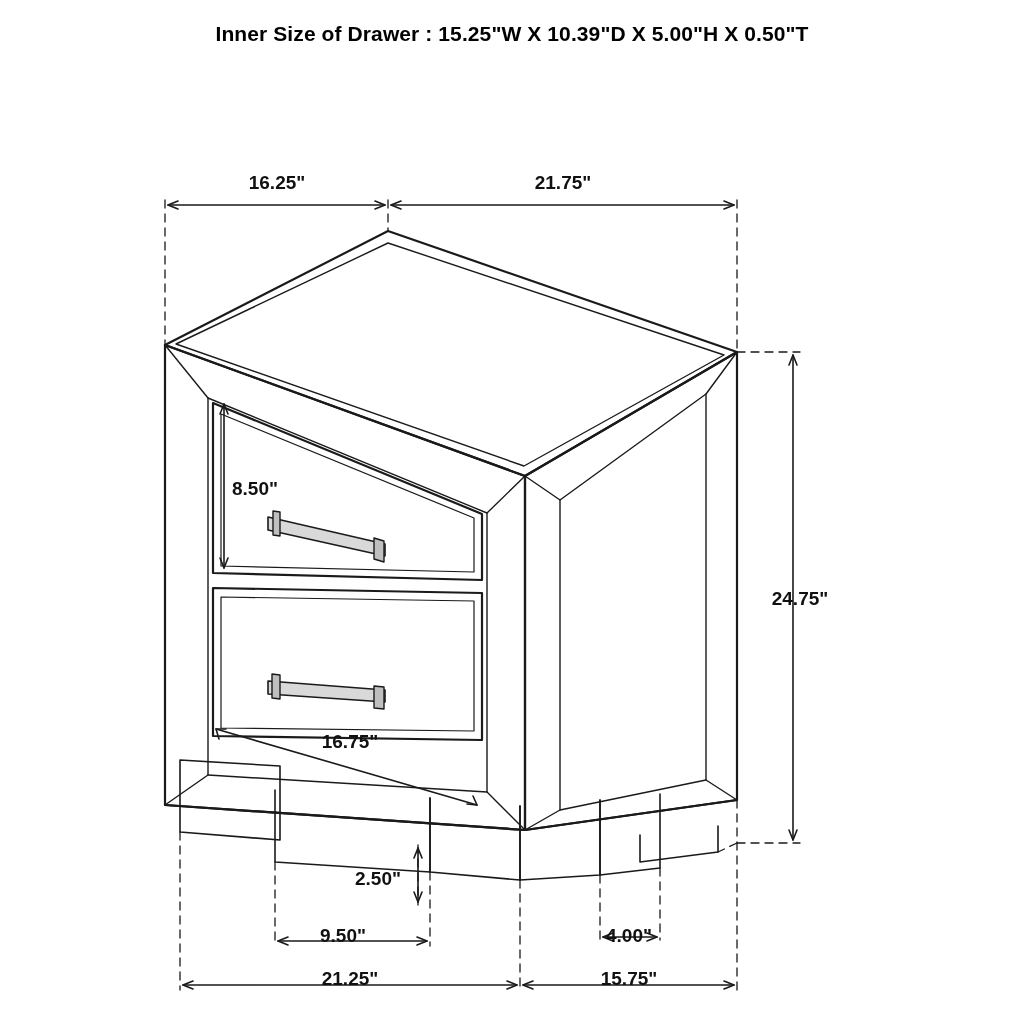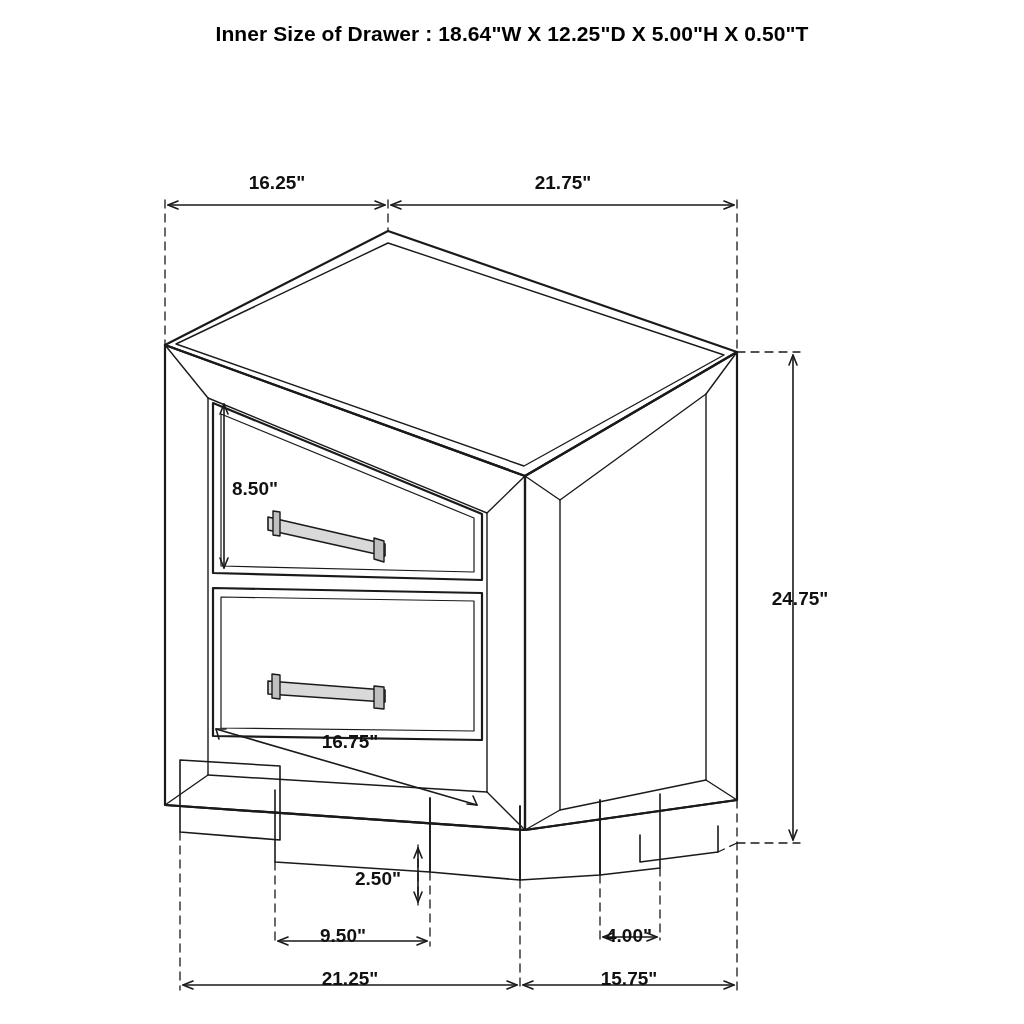--- a/index.html
+++ b/index.html
@@ -46,21 +46,21 @@
   }
   .dim-label.center {
     transform: translateX(-50%);
   }
 </style>
 </head>
 <body>
 
 <div id="stage">
 
-  <div class="title">Inner Size of Drawer : 18.64"W X 12.25"D X 5.00"H X 0.50"T</div>
+  <div class="title">Inner Size of Drawer : 15.25"W X 10.39"D X 5.00"H X 0.50"T</div>
 
   <svg class="diagram" viewBox="0 0 1024 1024">
     <g fill="none" stroke="#1a1a1a" stroke-width="2.2" stroke-linejoin="round" stroke-linecap="round">
 
       <g>
         <path d="M165,345 L388,231 L737,352 L525,476 Z"></path>
         <path d="M176,344 L388,243 L724,355 L524,466 Z" stroke-width="1.4"></path>
       </g>
 
       <g>

